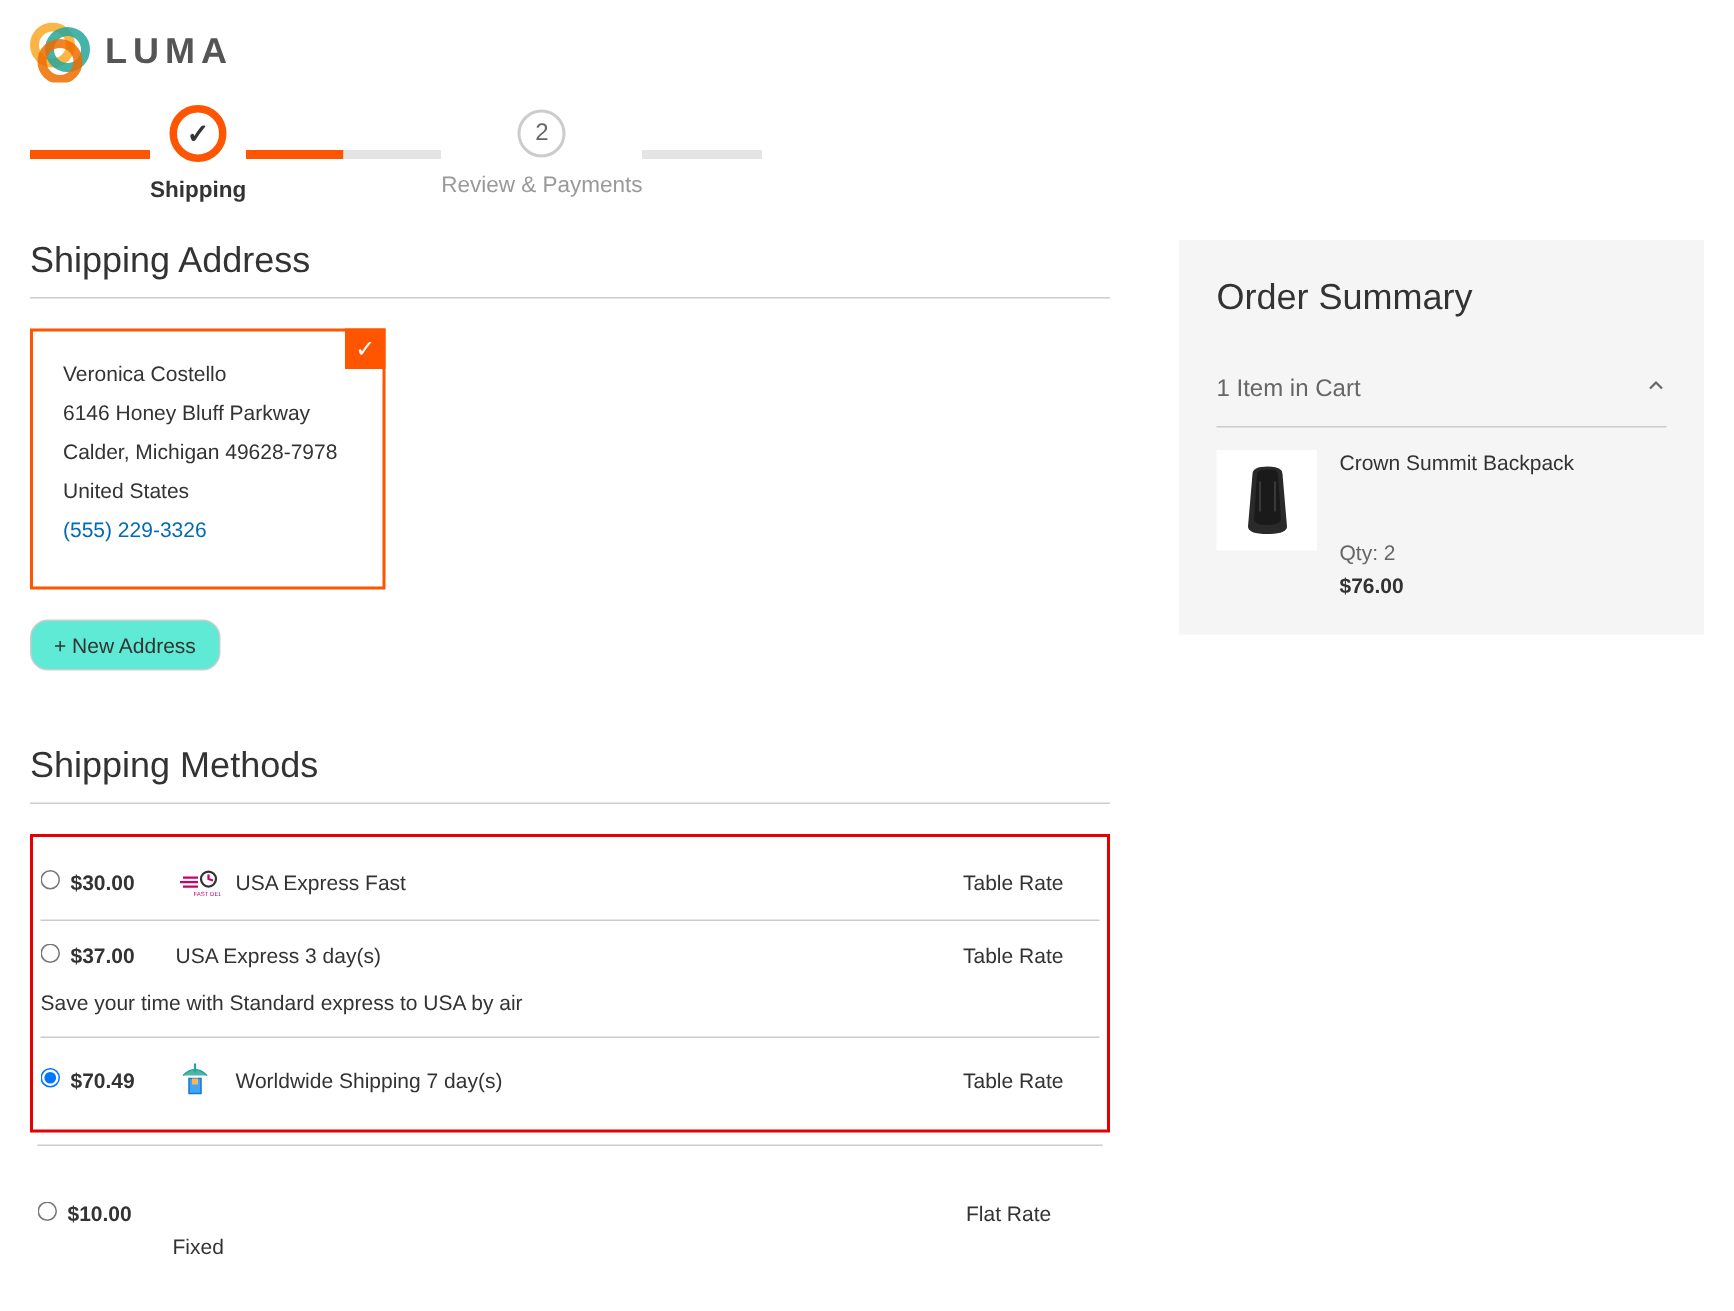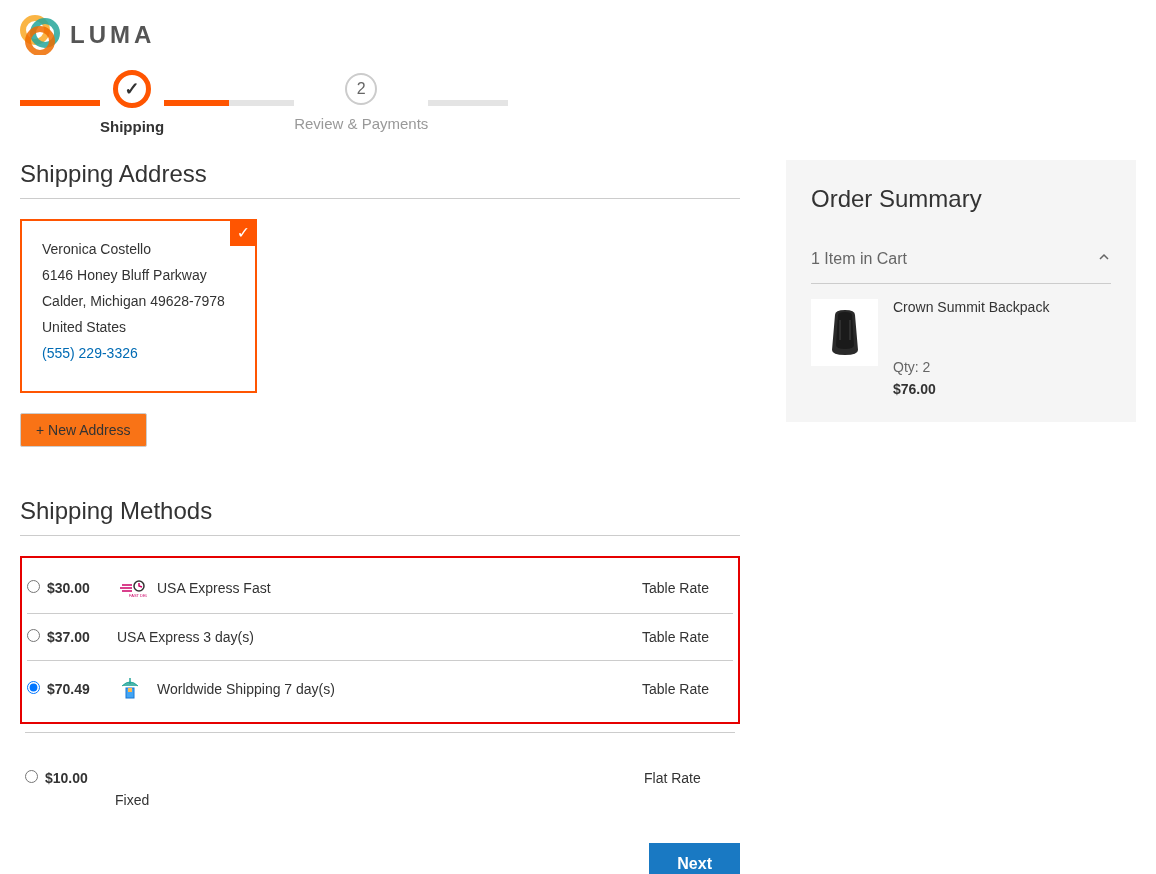--- a/index.html
+++ b/index.html
@@ -25,21 +25,21 @@
     .left-col { width: 720px; }
     .right-col { width: 350px; margin-left: auto; }
     
     .section-title { font-size: 24px; font-weight: 300; color: #333; padding-bottom: 10px; border-bottom: 1px solid #ccc; margin-bottom: 20px; }
     
     .address-card { border: 2px solid #ff5501; padding: 20px; width: 237px; position: relative; margin-bottom: 20px; }
     .address-card .check-badge { position: absolute; top: -2px; right: -2px; width: 27px; height: 27px; background: #ff5501; display: flex; align-items: center; justify-content: center; color: #fff; font-size: 16px; }
     .address-line { margin-bottom: 10px; font-size: 14px; color: #333; }
     .address-phone { color: #006bb4; }
     
-    .btn-secondary { background: #f97316; border: 1px solid #ccc; padding: 8px 15px; font-size: 14px; color: #333; cursor: pointer; border-radius: 2px; }
+    .btn-secondary { background: #5eead4; border: 1px solid #ccc; padding: 8px 15px; font-size: 14px; color: #333; cursor: pointer; border-radius: 12px; }
     .btn-primary { background: #1979c3; color: #fff; border: none; padding: 12px 28px; font-size: 16px; font-weight: bold; cursor: pointer; }
     
     .shipping-methods { margin-top: 50px; }
     .highlight-box { border: 2px solid #e60000; padding: 5px 0; }
     .method-row { display: flex; align-items: center; padding: 15px 16px 15px 5px; }
     .method-radio { width: 20px; }
     .method-price { width: 70px; font-weight: bold; font-size: 14px; }
     .method-icon { width: 40px; display: flex; align-items: center; }
     .method-name { flex: 1; font-size: 14px; color: #333; }
     .method-carrier { width: 80px; font-size: 14px; color: #333; }
@@ -128,20 +128,21 @@
             <div class="method-carrier">Table Rate</div>
           </div>
           <div class="divider"></div>
           <div class="method-row">
             <div class="method-radio"><input type="radio" name="ship" style=""></div>
             <div class="method-price">$37.00</div>
             <div class="method-icon"></div>
             <div class="method-name" style="margin-left:-40px;">USA Express 3 day(s)</div>
             <div class="method-carrier">Table Rate</div>
           </div>
+          <div class="method-desc">Save your time with Standard express to USA by air</div>
           <div class="divider"></div>
           <div class="method-row">
             <div class="method-radio"><input type="radio" name="ship" checked="" style=""></div>
             <div class="method-price">$70.49</div>
             <div class="method-icon">
               <svg width="26" height="26" viewBox="0 0 26 26">
                 <path d="M5 10 Q13 2 21 10" fill="#4db6ac" stroke="#26a69a" stroke-width="1"></path>
                 <path d="M13 2 L13 8" stroke="#26a69a" stroke-width="1.5"></path>
                 <rect x="9" y="12" width="8" height="10" fill="#42a5f5" stroke="#1976d2" stroke-width="1"></rect>
                 <rect x="11" y="12" width="4" height="4" fill="#ffb74d"></rect>

